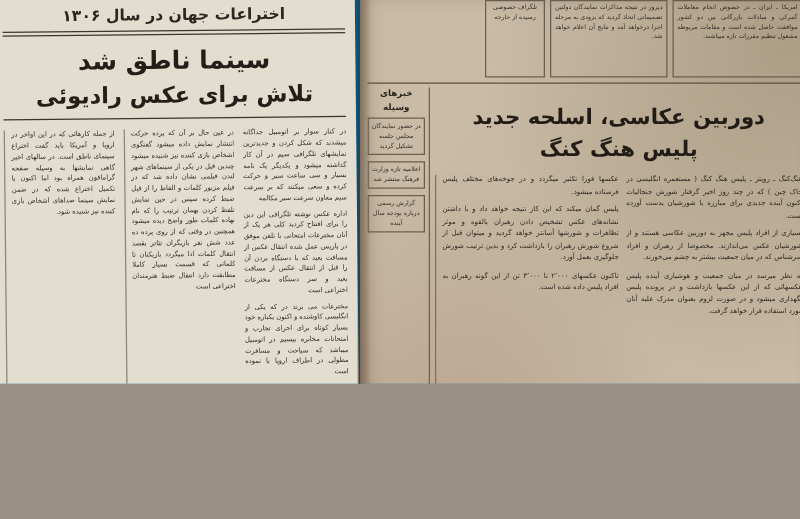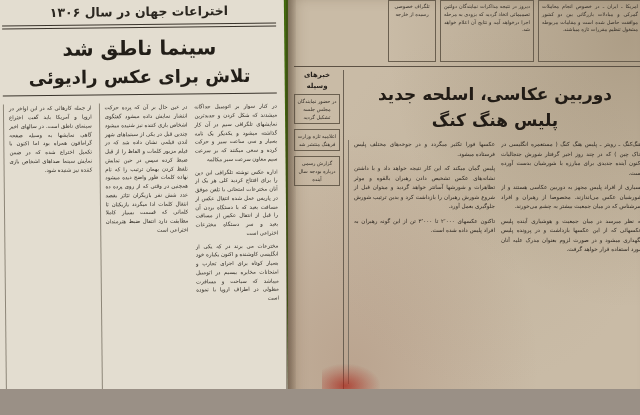--- a/index.html
+++ b/index.html
@@ -9,22 +9,22 @@
   }
   body {
     width: 640px;
     height: 415px;
     overflow: hidden;
     font-family: "DejaVu Sans", sans-serif;
   }
   #page {
     position: relative;
     width: 640px;
-    height: 389px;
-    background: #4d7c0f;
+    height: 307px;
+    background: #0369a1;
     overflow: hidden;
   }
 
   
   .page-left {
     position: absolute;
     left: -6px;
     top: -6px;
     width: 292px;
     height: 428px;

